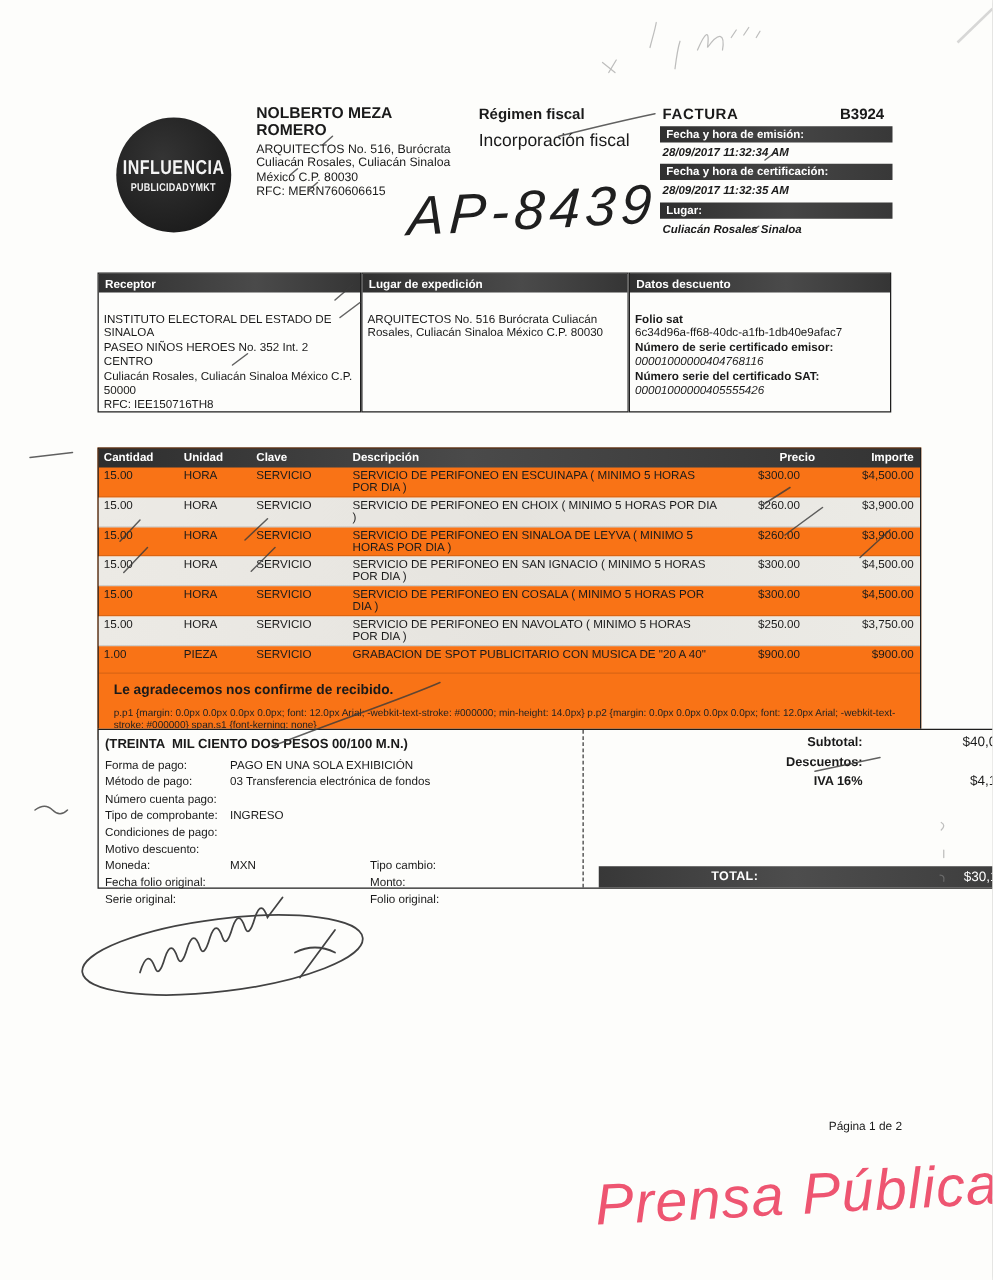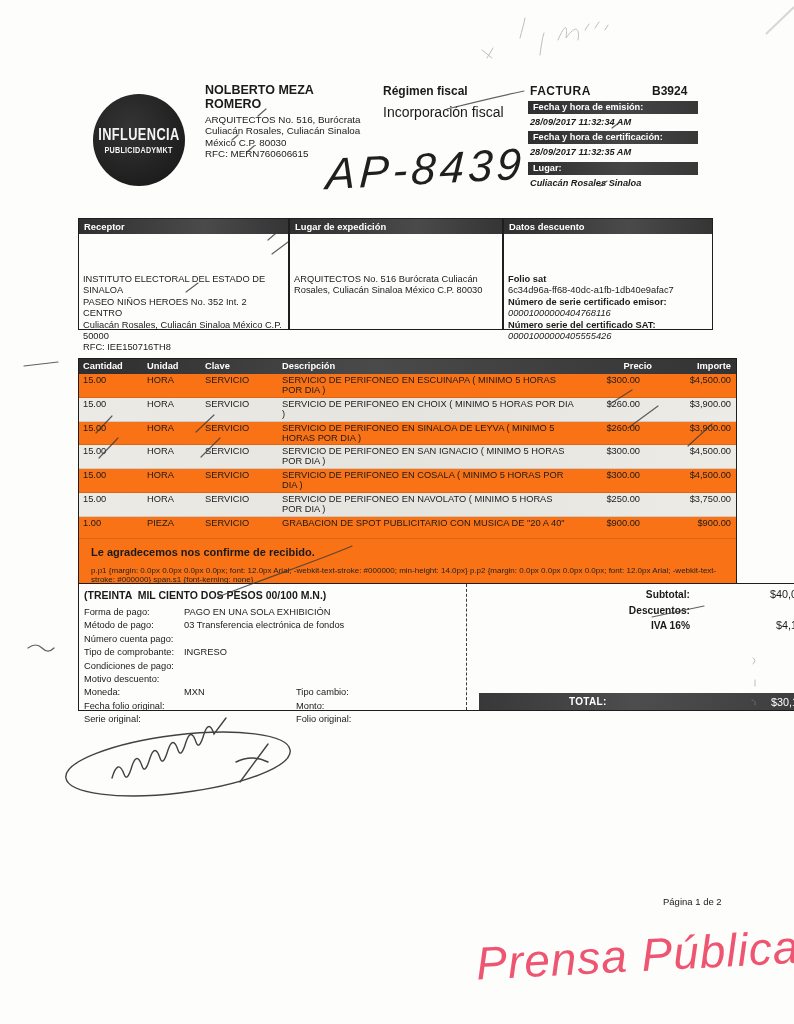--- a/index.html
+++ b/index.html
@@ -16,34 +16,34 @@
   .logo .l2 { font-size:9px;  font-weight:bold; transform:scaleX(.8); letter-spacing:.3px; margin-top:1px; }
 
   
   .emitter { position:absolute; left:205px; top:83px; width:178px; }
   .emitter .name { font-weight:bold; font-size:12.5px; line-height:14px; }
   .emitter .addr { font-size:9.8px; line-height:11.4px; margin-top:3px; }
   .regimen { position:absolute; left:383px; top:84px; width:130px; }
   .regimen .t { font-weight:bold; font-size:12px; }
   .regimen .v { font-size:14px; margin-top:6px; }
   .fact-label  { position:absolute; left:530px; top:84px; font-weight:bold; font-size:12px; letter-spacing:.5px; }
-  .fact-number { position:absolute; left:652px; top:84px; font-weight:bold; font-size:12px; }
-  .hbar { position:absolute; left:528px; width:170px; height:13px;
+  .fact-number { position:absolute; left:672px; top:84px; font-weight:bold; font-size:12px; }
+  .hbar { position:absolute; left:528px; width:186px; height:13px;
           background:linear-gradient(90deg,#2f2f2f,#454545 55%,#383838);
           color:#fff; font-weight:bold; font-size:9.2px; line-height:13px; padding-left:5px; }
   .hval { position:absolute; left:530px; font-size:9.2px; font-weight:bold; font-style:italic; }
 
   .ap-code { position:absolute; left:326px; top:144px; font-size:44px; font-style:italic;
              letter-spacing:4px; color:#1f1f1f; transform:rotate(-3deg) skewX(-6deg); font-weight:400; }
 
   
   .ibox { position:absolute; top:218px; height:112px; border:1.5px solid #1e1e1e; background:#fdfdfb; }
   .ibox .bar { height:15px; background:linear-gradient(90deg,#303030,#4a4a4a 60%,#353535);
                color:#fff; font-weight:bold; font-size:9.4px; line-height:15px; padding-left:5px; }
-  .ibox .body { padding:16px 4px; font-size:9.3px; line-height:11.4px;margin-top:24px; }
+  .ibox .body { padding:16px 4px; font-size:9.3px; line-height:11.4px; }
   .b-receptor { left:78px;  width:211px; }
   .b-exped    { left:289px; width:214px; }
   .b-fiscal   { left:503px; width:210px; }
   .bold { font-weight:bold; }
   .ital { font-style:italic; }
 
   
   .items { position:absolute; left:78px; top:358px; width:659px; border:1.5px solid #1e1e1e; background:#f97316; }
   .thead { display:grid; grid-template-columns:64px 58px 77px 292px 78px 1fr; height:15px;
            background:linear-gradient(90deg,#2e2e2e,#4a4a4a 45%,#333333);

